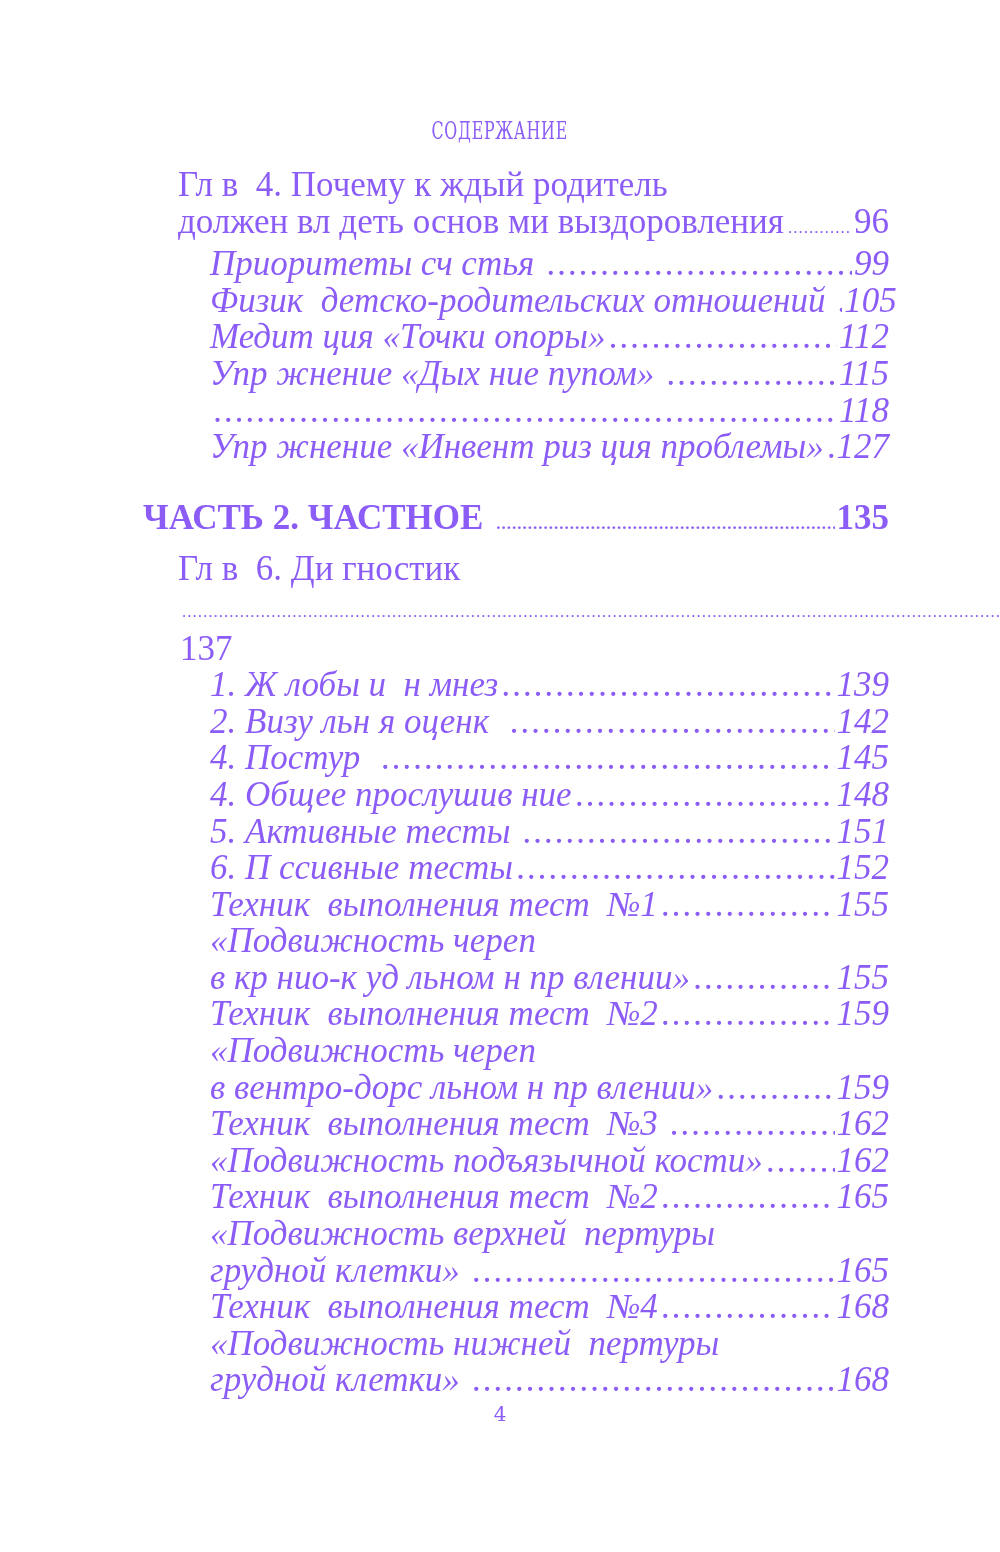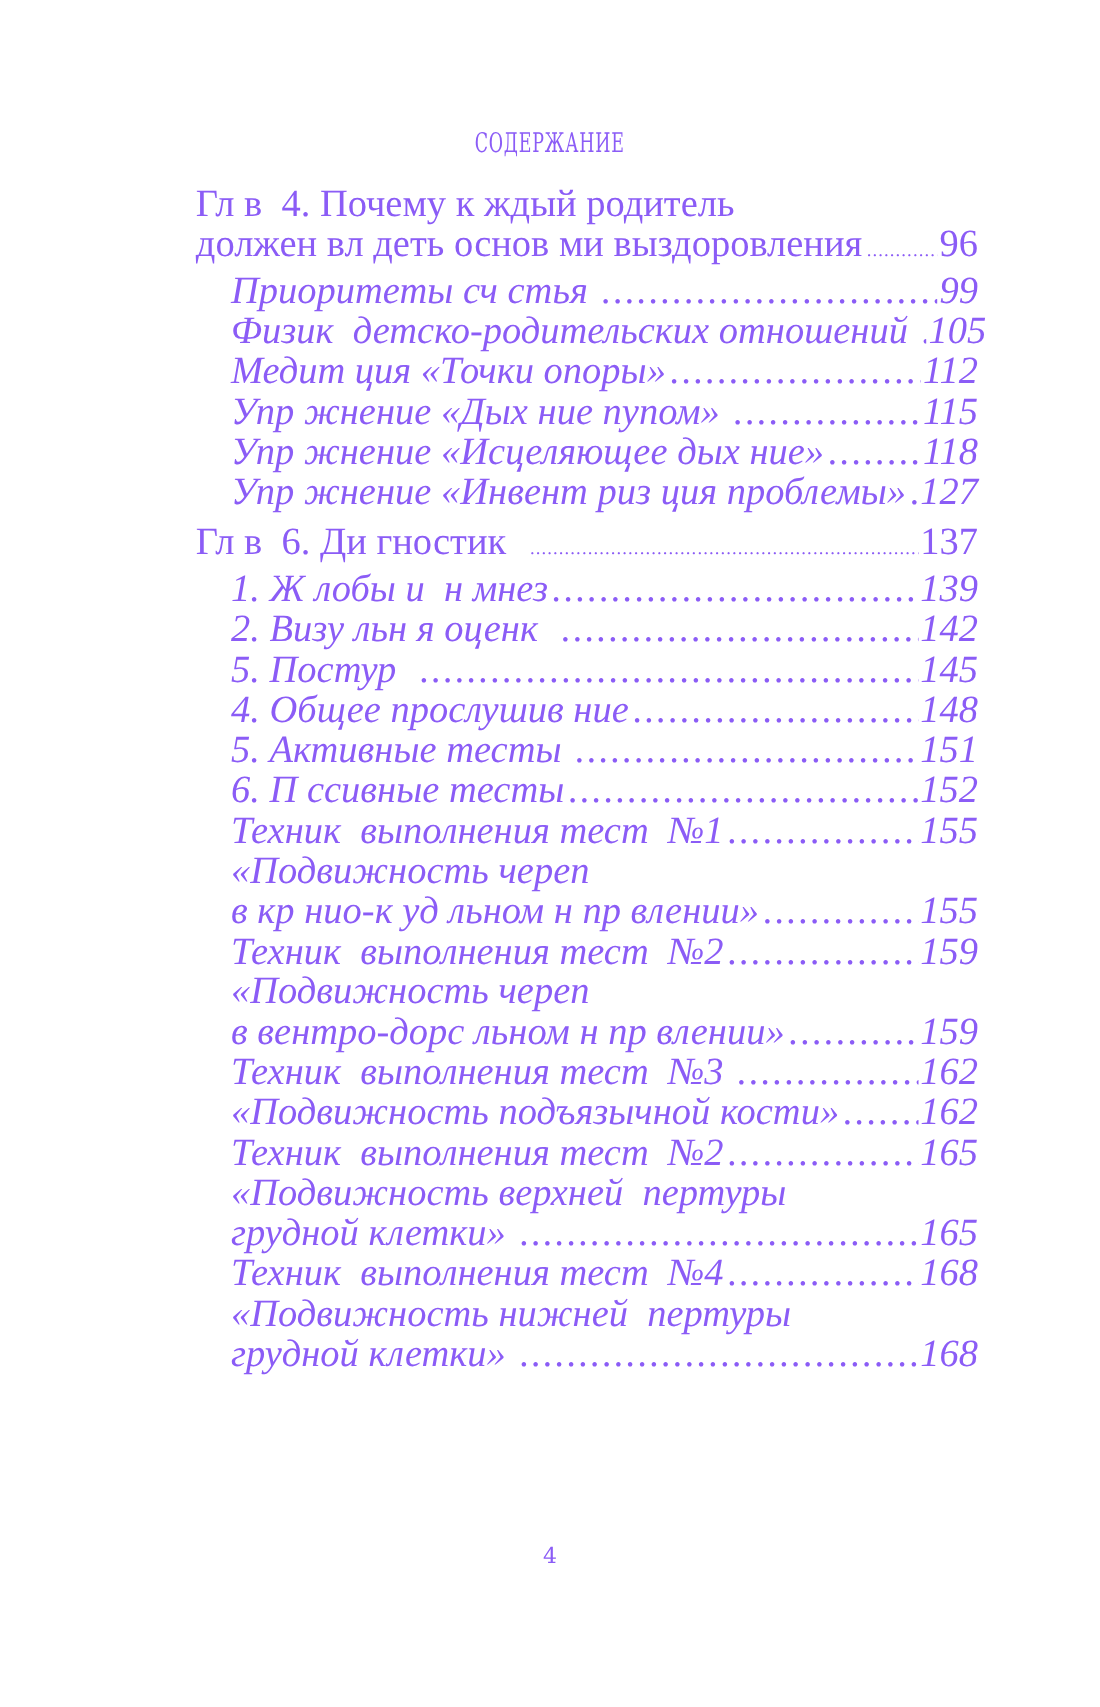--- a/index.html
+++ b/index.html
@@ -44,21 +44,21 @@
     align-items: baseline;
     font-size: 35px;
     line-height: 36.6px;
     white-space: pre;
   }
   .row.roman  { padding-left: 35px; }
   .row.italic { padding-left: 67px; font-style: italic; }
   .row.part   { padding-left: 0; font-weight: bold; }
 
   .gap-large { margin-top: 34px; }
-  .gap-small { margin-top: 9px; }
+  .gap-small { margin-top: 9px; flex-direction: column; }
 
   .txt  { flex: 0 0 auto; }
   .pnum { flex: 0 0 auto; padding-left: 2px; }
 
   .leader {
     flex: 1 1 auto;
     overflow: hidden;
     white-space: nowrap;
     min-width: 8px;
     padding: 0 3px 0 4px;
@@ -119,46 +119,50 @@
     <span class="txt">Медит ция «Точки опоры»</span>
     <span class="leader"></span>
     <span class="pnum">112</span>
   </div>
       <div class="row italic">
     <span class="txt">Упр жнение «Дых ние пупом» </span>
     <span class="leader"></span>
     <span class="pnum">115</span>
   </div>
       <div class="row italic">
-    <span class="txt">Упр жнение «Исцеляющее дых ние»</span>
     <span class="leader"></span>
     <span class="pnum">118</span>
   </div>
       <div class="row italic">
     <span class="txt">Упр жнение «Инвент риз ция проблемы»</span>
     <span class="leader"></span>
     <span class="pnum">127</span>
+  </div>
+      <div class="row part gap-large">
+    <span class="txt">ЧАСТЬ 2. ЧАСТНОЕ </span>
+    <span class="leader"></span>
+    <span class="pnum">135</span>
   </div>
       <div class="row roman gap-small">
     <span class="txt">Гл в  6. Ди гностик  </span>
     <span class="leader"></span>
     <span class="pnum">137</span>
   </div>
       <div class="row italic">
     <span class="txt">1. Ж лобы и  н мнез</span>
     <span class="leader"></span>
     <span class="pnum">139</span>
   </div>
       <div class="row italic">
     <span class="txt">2. Визу льн я оценк  </span>
     <span class="leader"></span>
     <span class="pnum">142</span>
   </div>
       <div class="row italic">
-    <span class="txt">5. Постур  </span>
+    <span class="txt">4. Постур  </span>
     <span class="leader"></span>
     <span class="pnum">145</span>
   </div>
       <div class="row italic">
     <span class="txt">4. Общее прослушив ние</span>
     <span class="leader"></span>
     <span class="pnum">148</span>
   </div>
       <div class="row italic">
     <span class="txt">5. Активные тесты </span>

